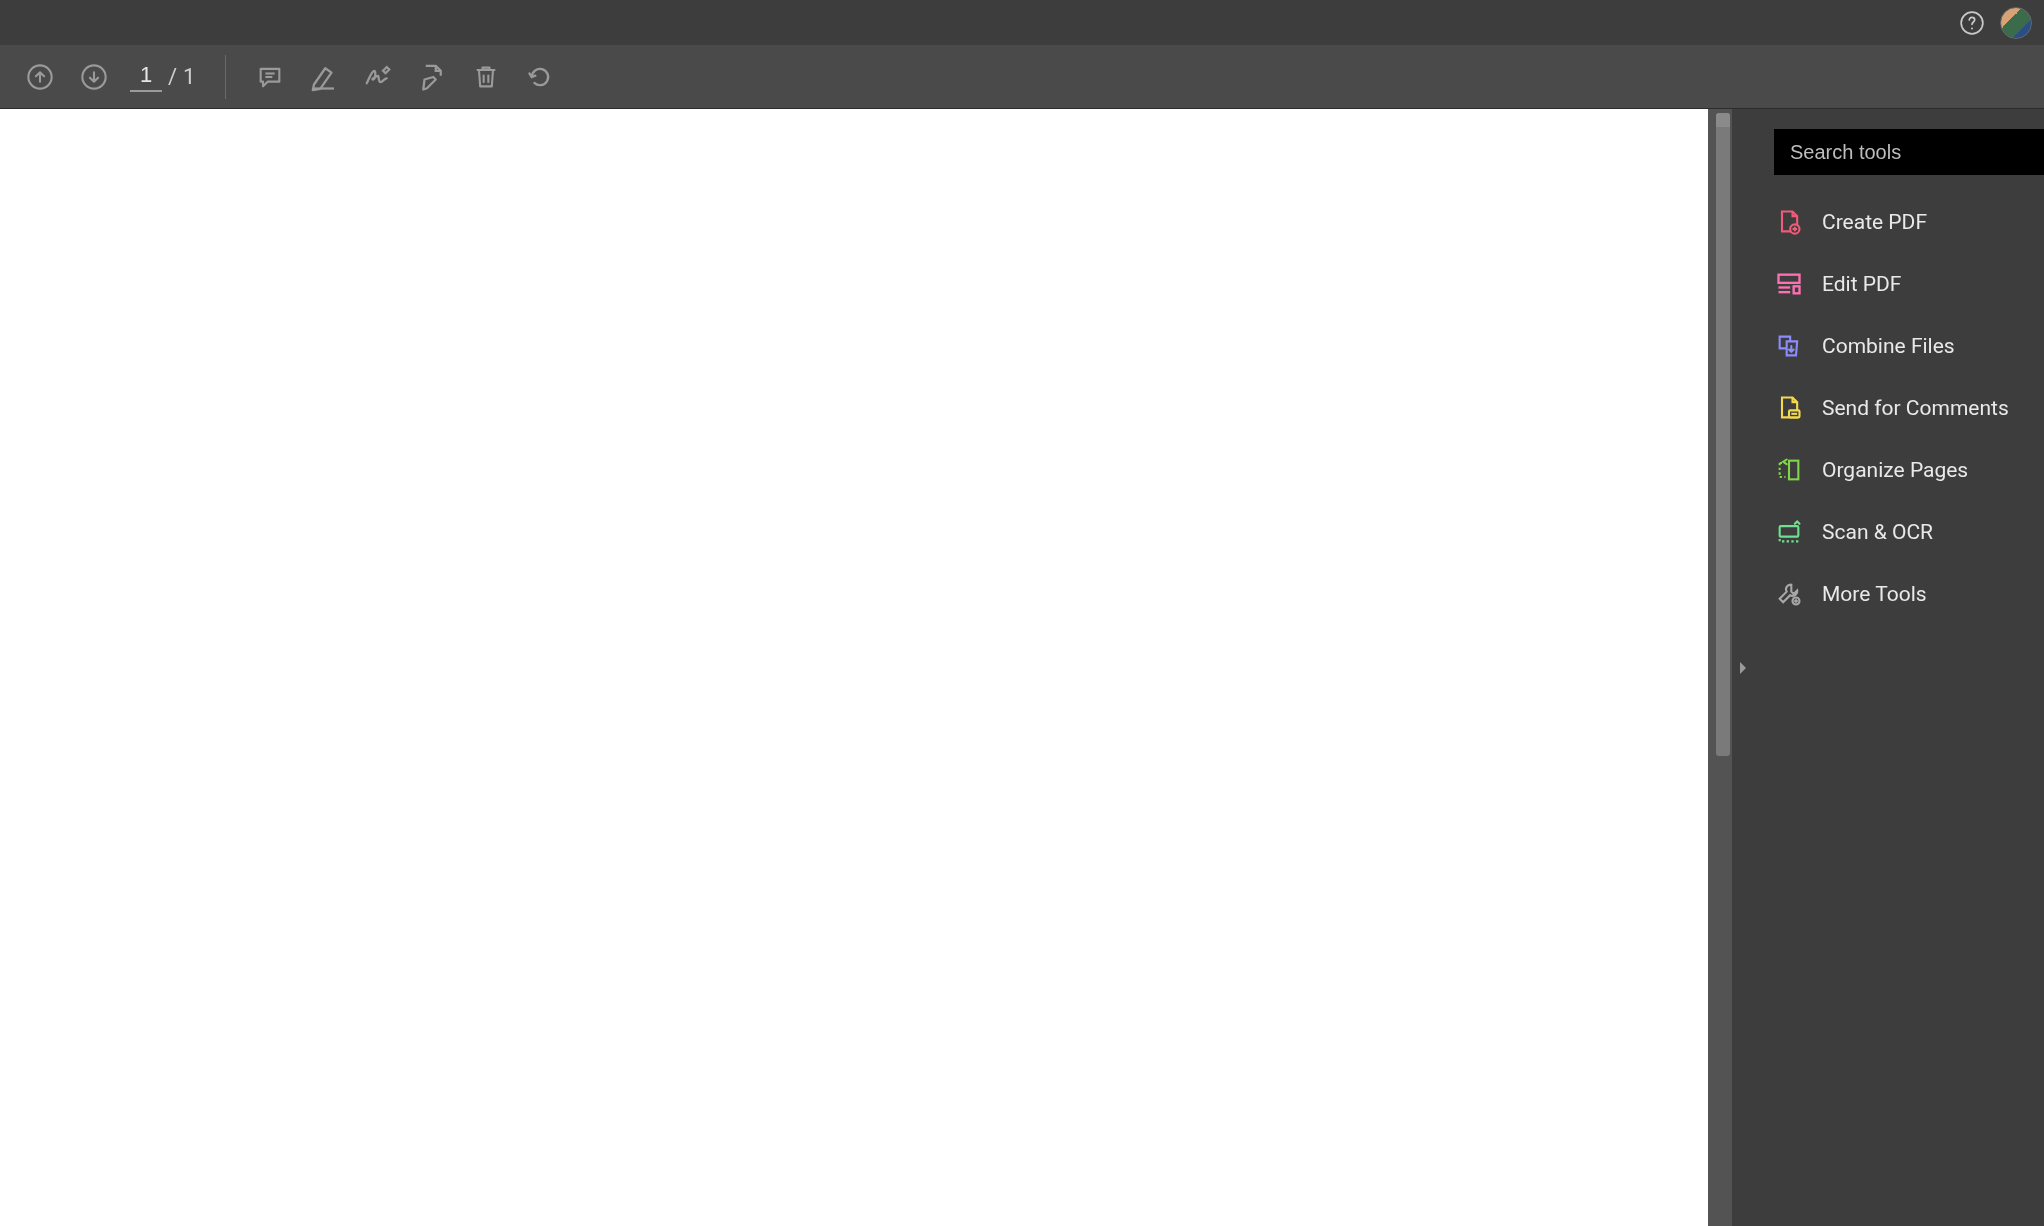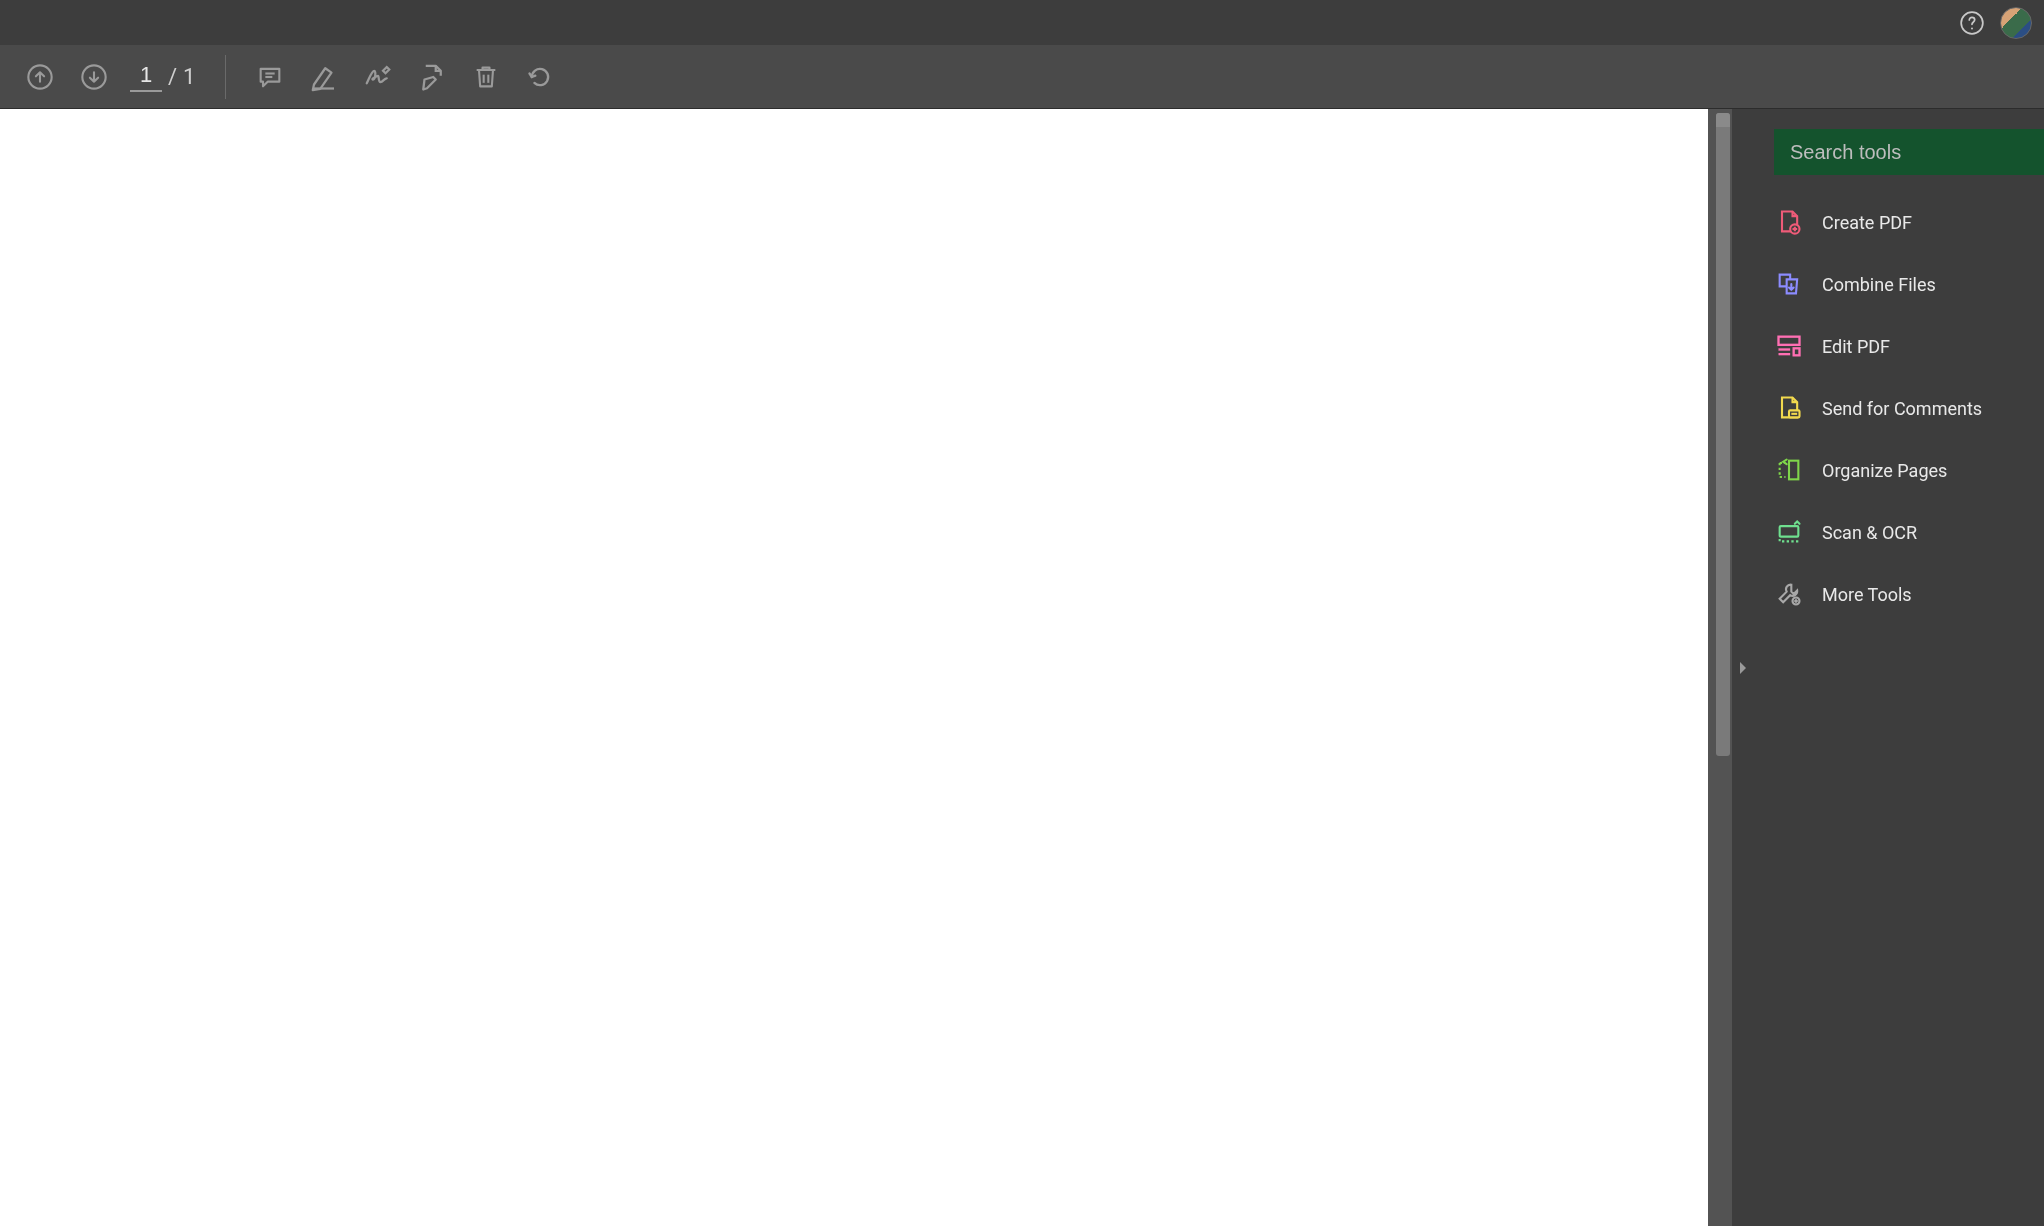--- a/index.html
+++ b/index.html
@@ -127,41 +127,41 @@
   .right-panel {
     width: 290px;
     background: #3d3d3d;
     display: flex;
     flex-direction: column;
     padding-top: 20px;
   }
   .search-tools {
     margin: 0 0 16px 20px;
     height: 46px;
-    background: #14532d;
+    background: #000000;
     border: none;
     color: #bdbdbd;
     font-size: 20px;
     padding: 0 16px;
     outline: none;
   }
   .search-tools::placeholder { color: #bdbdbd; }
 
   .tool-list {
     display: flex;
     flex-direction: column;
   }
   .tool-item {
     display: flex;
     align-items: center;
     gap: 18px;
     padding: 16px 20px;
     cursor: pointer;
     color: #e9e9e9;
-    font-size: 18px;
+    font-size: 21px;
   }
   .tool-icon {
     width: 30px; height: 30px;
     display:flex; align-items:center; justify-content:center;
     flex-shrink: 0;
   }
   svg { display:block; }
 </style>
 </head>
 <body>
@@ -273,41 +273,41 @@
               <path d="M15 3v4h4"></path>
             <circle cx="17" cy="18" r="4" fill="#3d3d3d"></circle>
               <path d="M17 16v4M15 18h4" stroke="#ef5b78"></path>
           </svg>
         </span>
         <span>Create PDF</span>
       </div>
 
       <div class="tool-item">
         <span class="tool-icon">
-          <svg width="28" height="28" viewBox="0 0 24 24" fill="none" stroke="#8c8cff" stroke-width="1.8">
-            <path d="M4 4h9v10H4z"></path>
-              <path d="M10 8h9l-1 12H10z" fill="#3d3d3d"></path>
-            <path d="M14 12v5M12 15l2 2 2-2" stroke-linecap="round"></path>
-          </svg>
-        </span>
-        <span>Combine Files</span>
-      </div>
-
-      <div class="tool-item">
-        <span class="tool-icon">
           <svg width="28" height="28" viewBox="0 0 24 24" fill="none" stroke="#ff6fb3" stroke-width="2">
             <rect x="3" y="4" width="18" height="7"></rect>
               <line x1="3" y1="15" x2="13" y2="15"></line>
             <line x1="3" y1="19" x2="13" y2="19"></line>
               <rect x="16" y="14" width="5" height="6"></rect>
           </svg>
         </span>
         <span>Edit PDF</span>
       </div>
 
+      <div class="tool-item">
+        <span class="tool-icon">
+          <svg width="28" height="28" viewBox="0 0 24 24" fill="none" stroke="#8c8cff" stroke-width="1.8">
+            <path d="M4 4h9v10H4z"></path>
+              <path d="M10 8h9l-1 12H10z" fill="#3d3d3d"></path>
+            <path d="M14 12v5M12 15l2 2 2-2" stroke-linecap="round"></path>
+          </svg>
+        </span>
+        <span>Combine Files</span>
+      </div>
+
 
       <div class="tool-item">
         <span class="tool-icon">
           <svg width="28" height="28" viewBox="0 0 24 24" fill="none" stroke="#f2d94e" stroke-width="1.8">
             <path d="M6 3h9l4 4v13H6z"></path>
               <path d="M15 3v4h4"></path>
             <rect x="12" y="14" width="9" height="6" rx="1" fill="#3d3d3d"></rect>
             <line x1="14" y1="17" x2="19" y2="17"></line>
           </svg>
         </span>

